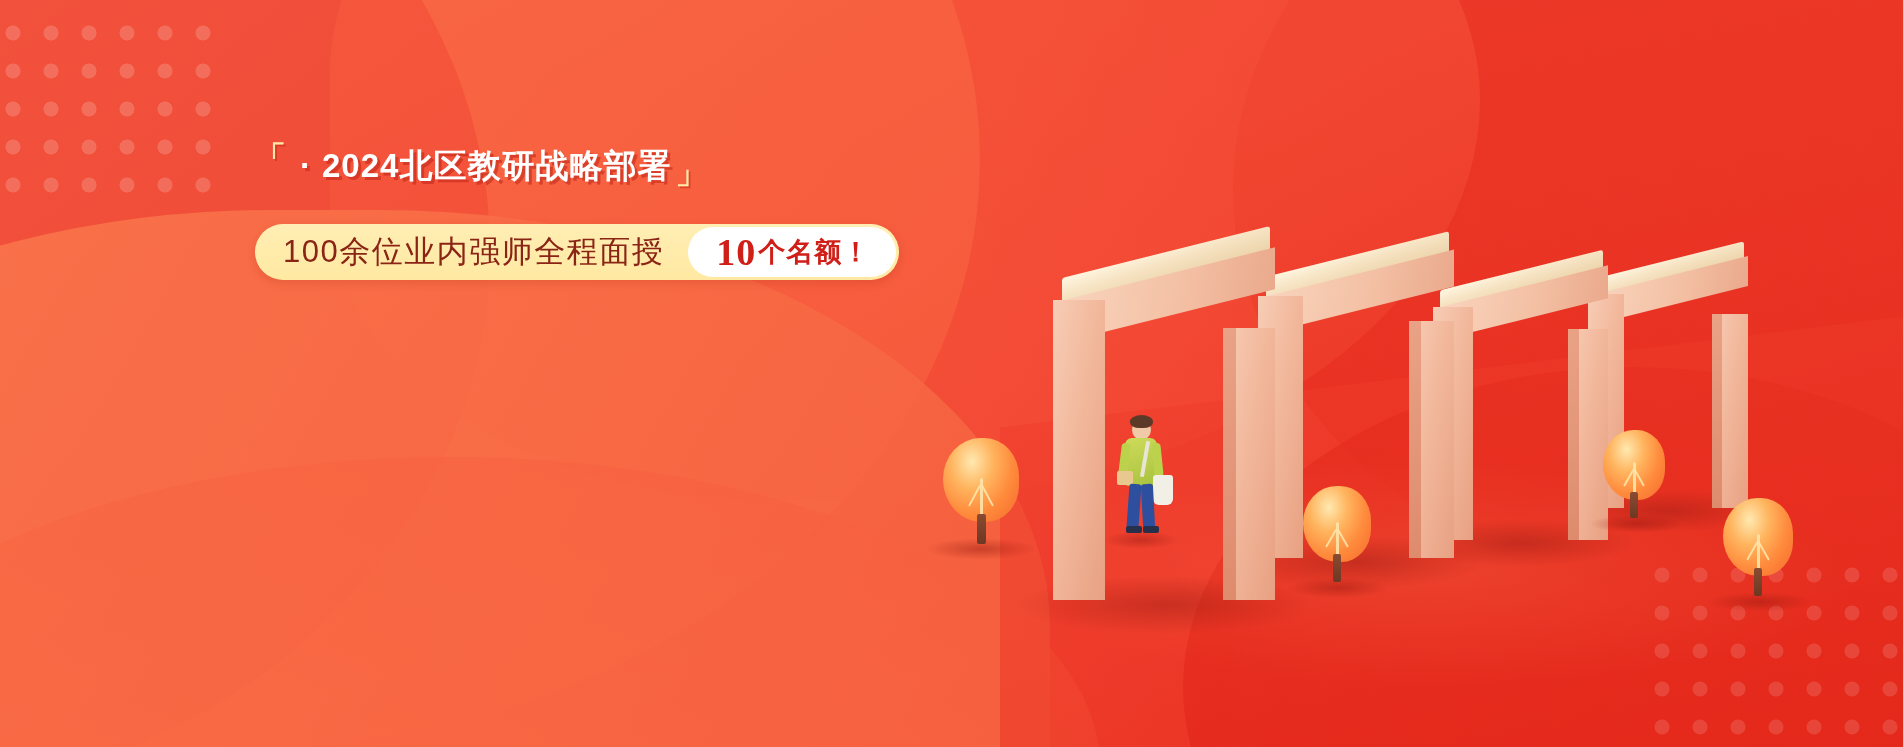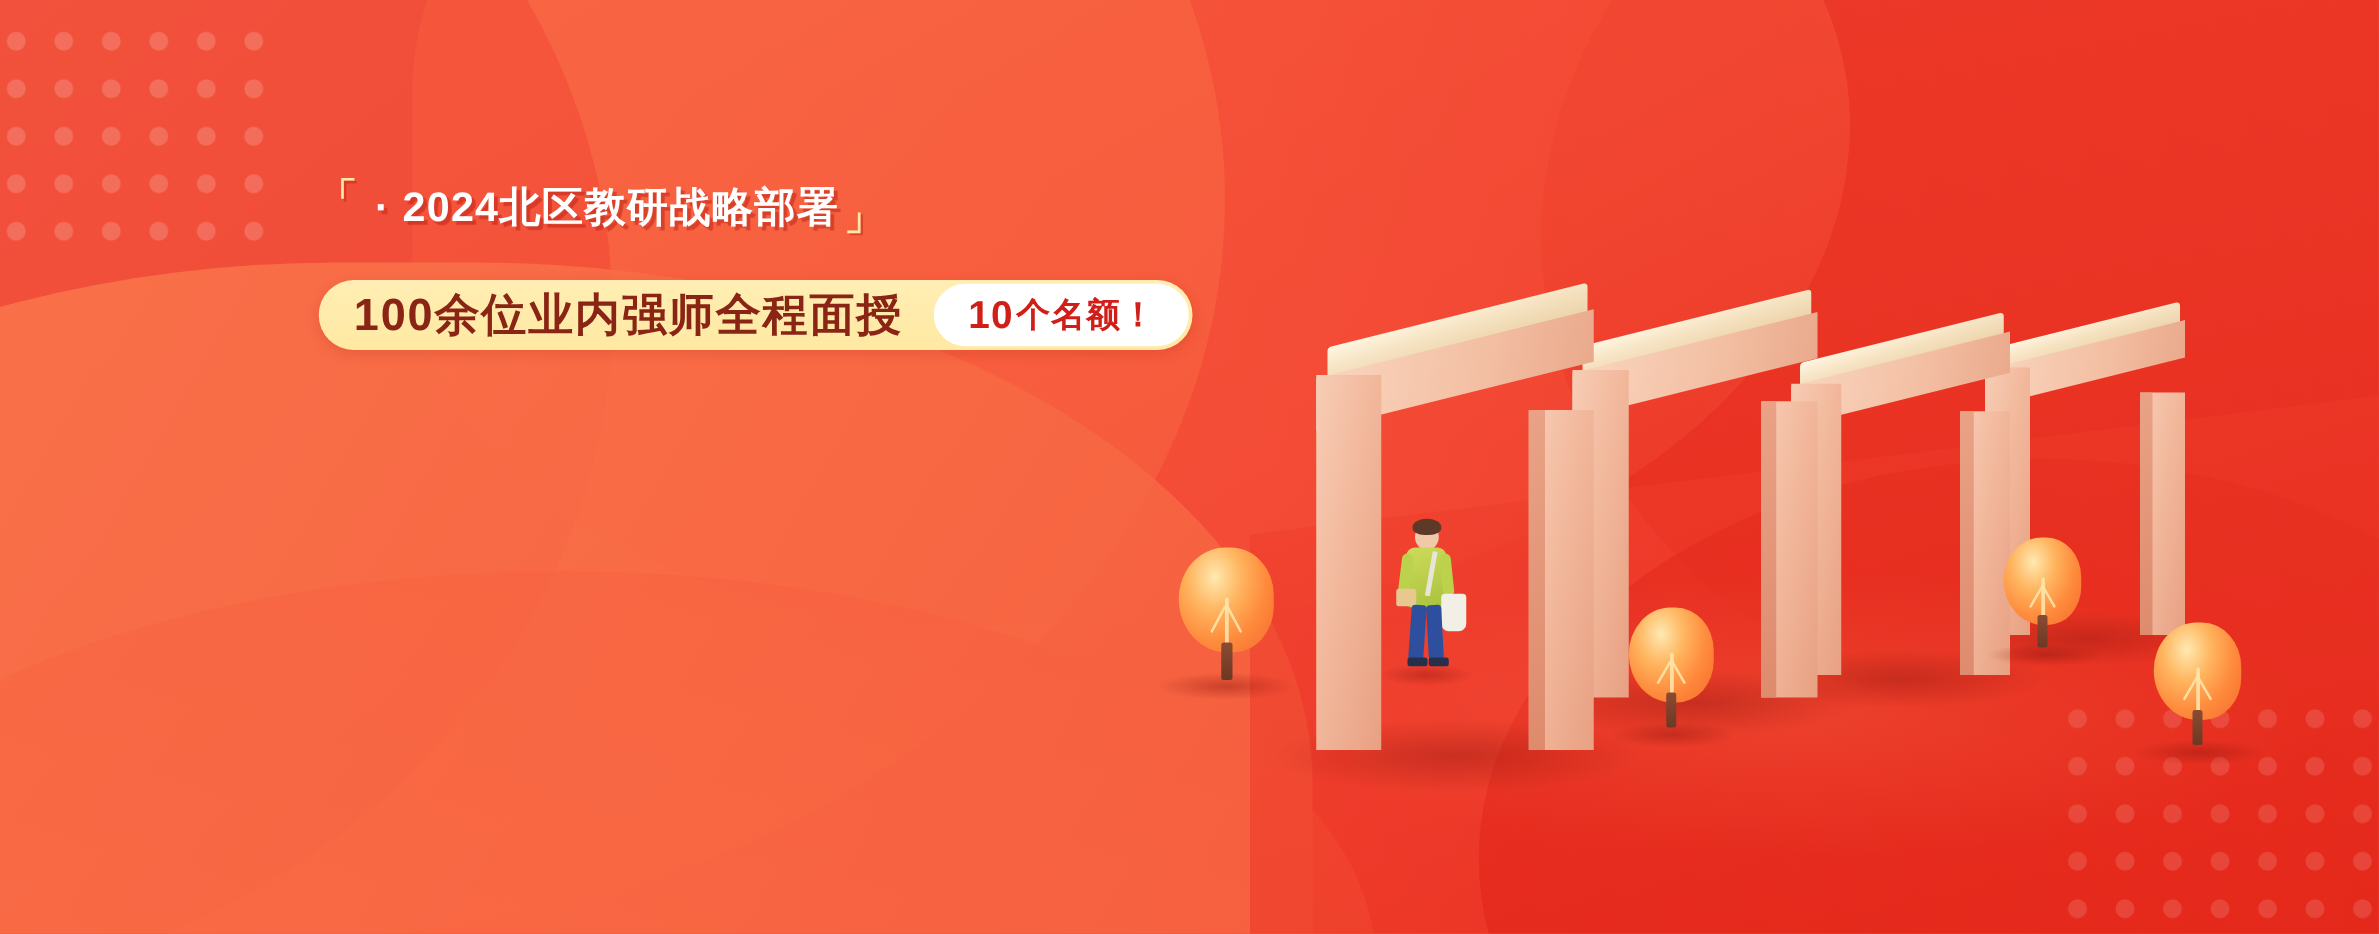--- a/index.html
+++ b/index.html
@@ -130,36 +130,36 @@
     display:inline-flex; align-items:stretch;
     background:linear-gradient(180deg,#ffeeb4 0%,#ffe9a2 100%);
     border-radius:40px;
     height:56px;
     padding:0 0 0 28px;
     box-shadow:0 3px 10px rgba(160,25,15,.18);
     white-space:nowrap;
   }
   .pill-text{
     display:flex; align-items:center;
-    font-size:36px; font-weight:bold;
+    font-size:31px; font-weight:normal;
     color:#8a2414;
     letter-spacing:1.5px;
     padding-right:24px;
   }
   .pill-badge{
     display:flex; align-items:center;
     background:#ffffff;
     border-radius:40px;
     padding:0 26px;
     margin:3px 3px 3px 0;
     font-size:27px; font-weight:bold;
     color:#cf1f18;
     letter-spacing:1px;
   }
-  .pill-badge .num{ font-size:31px; padding:0 2px; }
+  .pill-badge .num{ font-size:38px; padding:0 2px;font-family:Liberation Serif, serif; }
 
   
   .illus{ position:absolute; right:0; top:0; width:870px; height:747px; }
 
   .arch{ position:absolute; }
   .arch .page{
     position:absolute; left:0; top:0;
     background:linear-gradient(175deg,#fff6e2 0%,#f6e3c2 40%,#e9cfa4 100%);
     border-radius:3px 3px 0 0;
     transform:skewY(-14deg);

